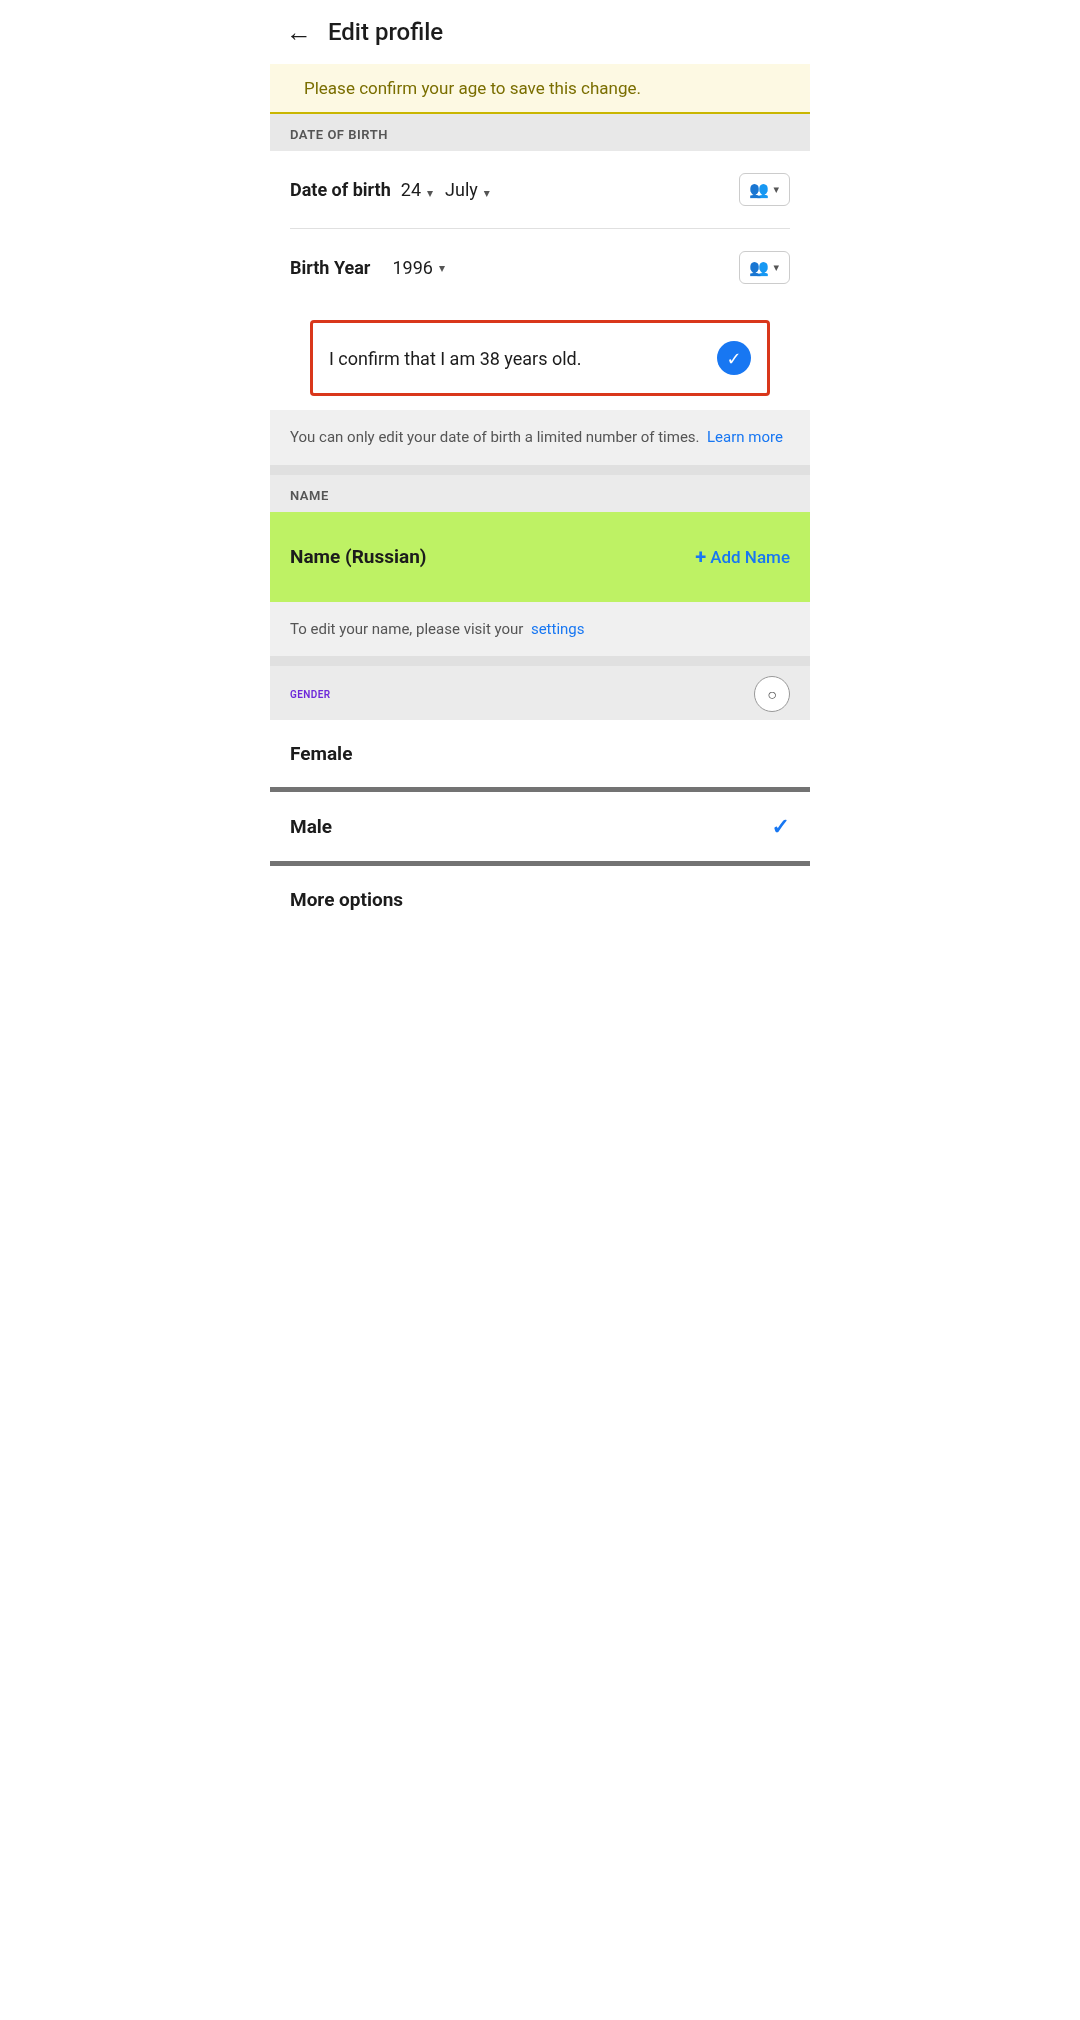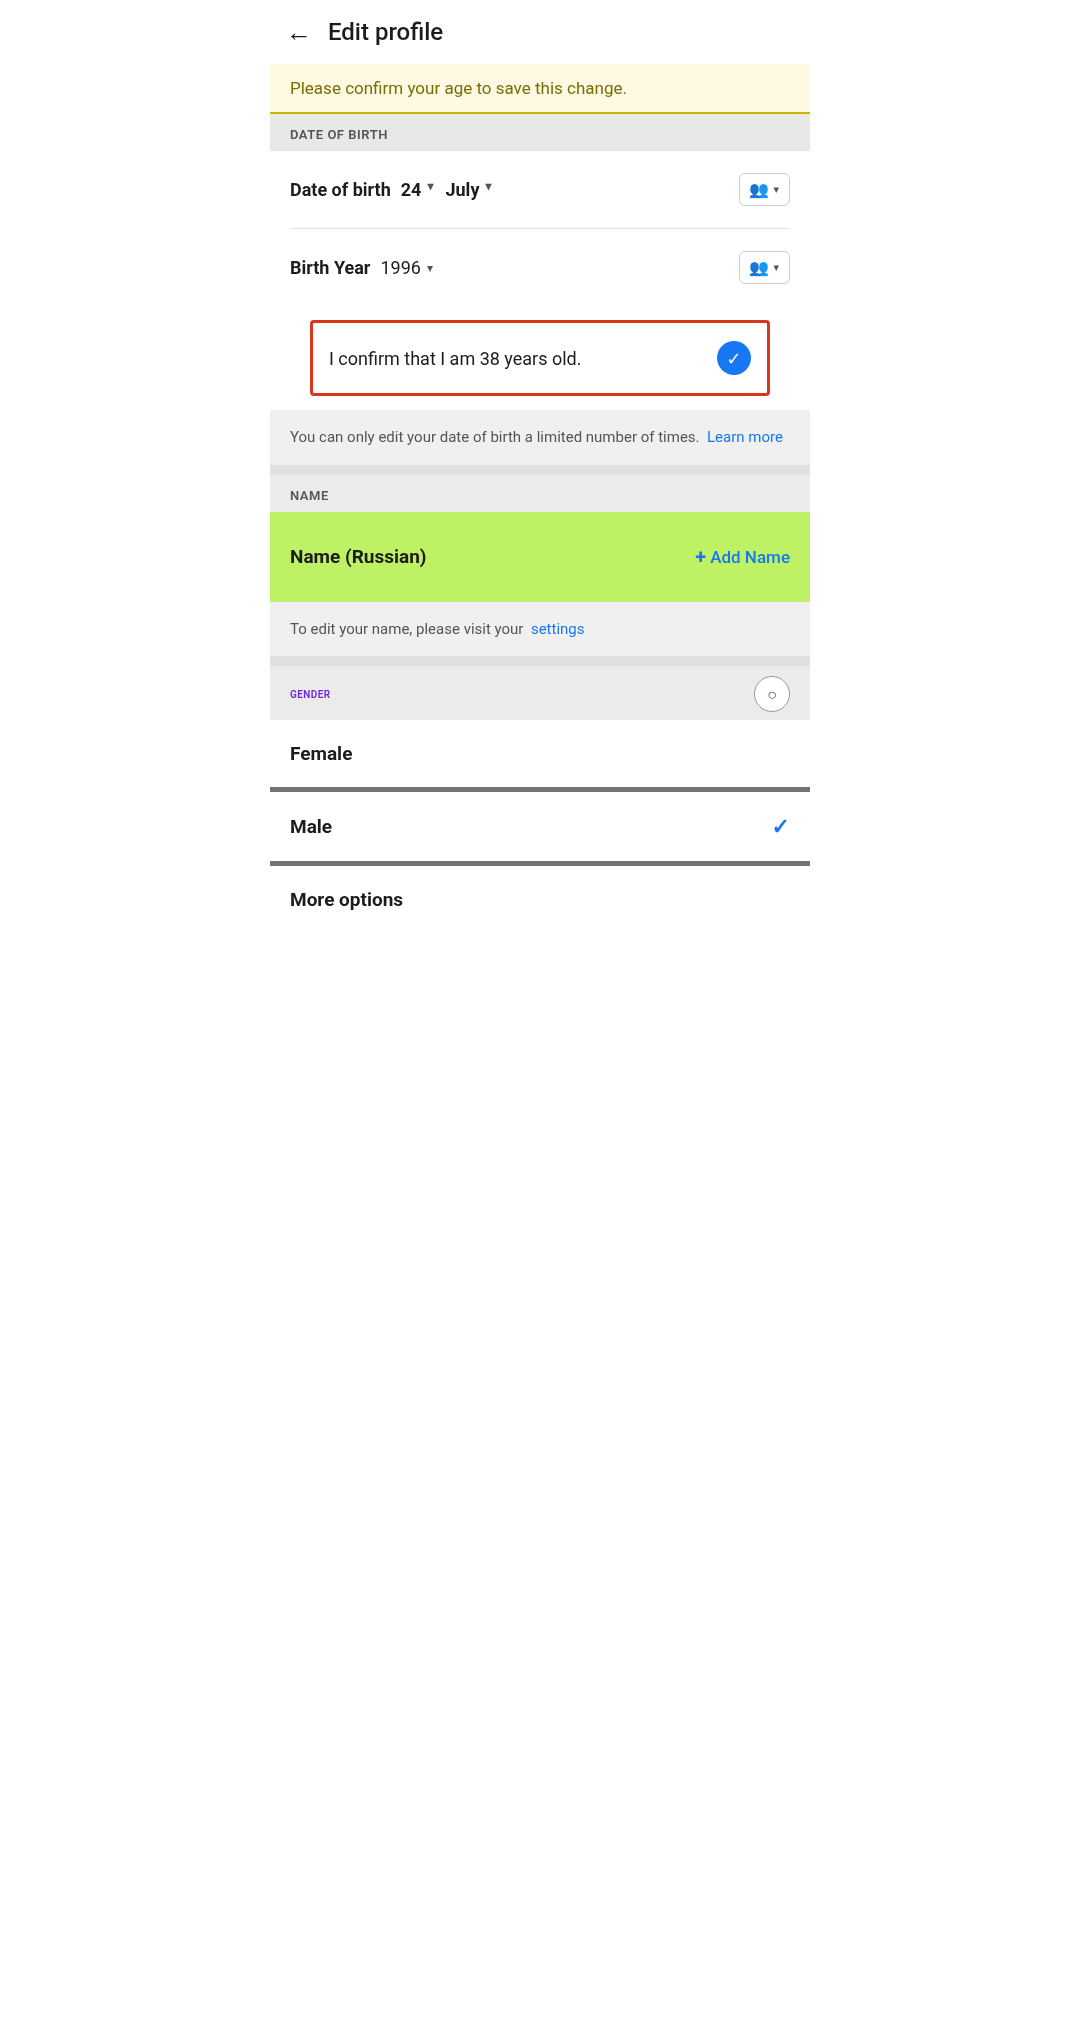--- a/index.html
+++ b/index.html
@@ -30,21 +30,21 @@
     .header-title {
       font-size: 24px;
       font-weight: 500;
       color: #1c1c1c;
     }
 
     
     .confirm-banner {
       background: #fdf9e3;
       border-bottom: 2px solid #c9b600;
-      padding: 14px 20px;
+      padding: 14px 34px;
     }
     .confirm-banner-text {
       color: #7a6e00;
       font-size: 17px;
     }
 
     
     .section-bg {
       background: #e8e8e8;
       padding: 10px 20px 8px 20px;
@@ -71,24 +71,23 @@
       border-bottom: 1px solid #e0e0e0;
     }
     .dob-label {
       font-size: 18px;
       font-weight: 700;
       color: #1c1c1c;
       margin-right: 10px;
     }
     .dob-value-group {
       display: flex;
-      align-items: flex-start;
+      align-items: flex-end;
       gap: 4px;
       flex: 1;
-      font-weight: bold;
     }
     .dob-value {
       font-size: 18px;
       color: #1c1c1c;
     }
     .dropdown-arrow {
       font-size: 12px;
       color: #555;
       margin-left: 2px;
     }
@@ -110,20 +109,21 @@
     .privacy-dropdown {
       font-size: 11px;
       color: #555;
     }
 
     
     .birth-year-row {
       display: flex;
       align-items: center;
       padding: 22px 0 22px 0;
+      gap: 12px;
     }
     .birth-year-label {
       font-size: 18px;
       font-weight: 700;
       color: #1c1c1c;
       margin-right: 10px;
     }
     .birth-year-value-group {
       display: flex;
       align-items: center;

